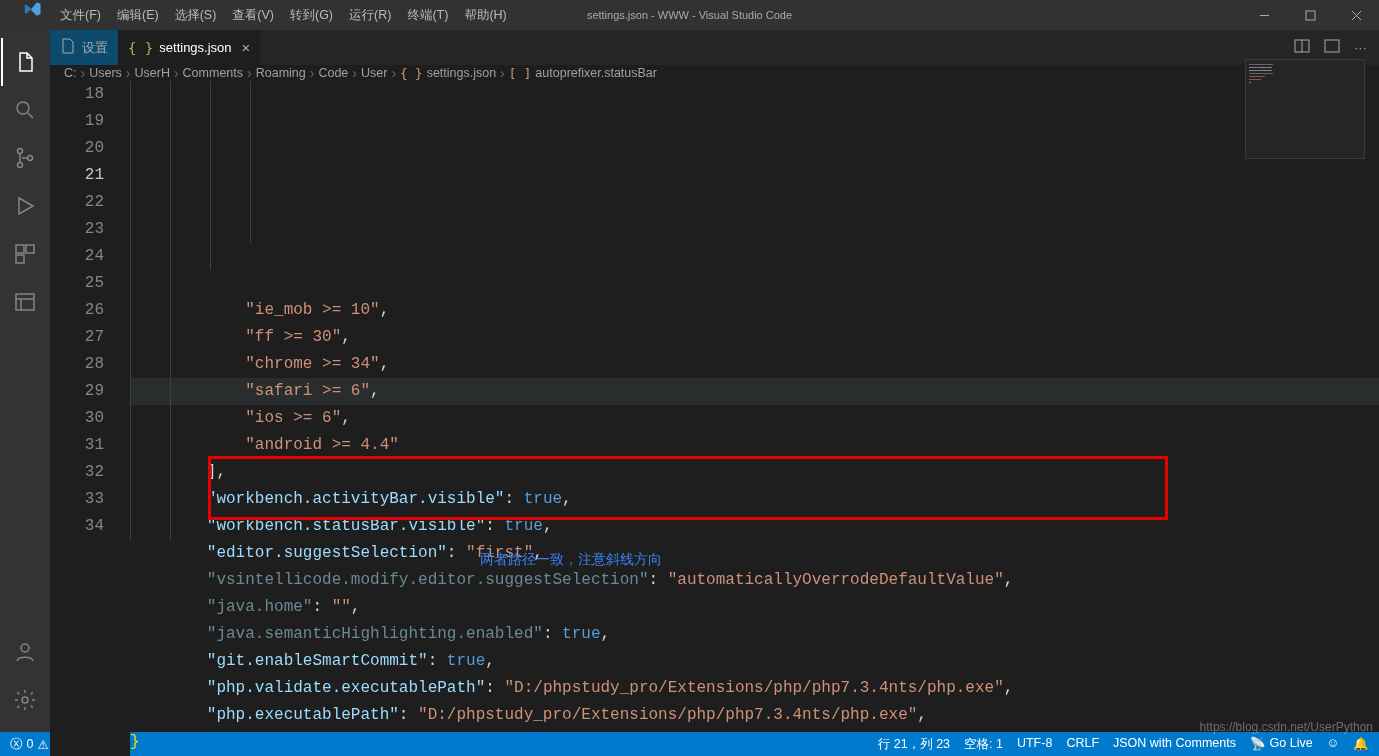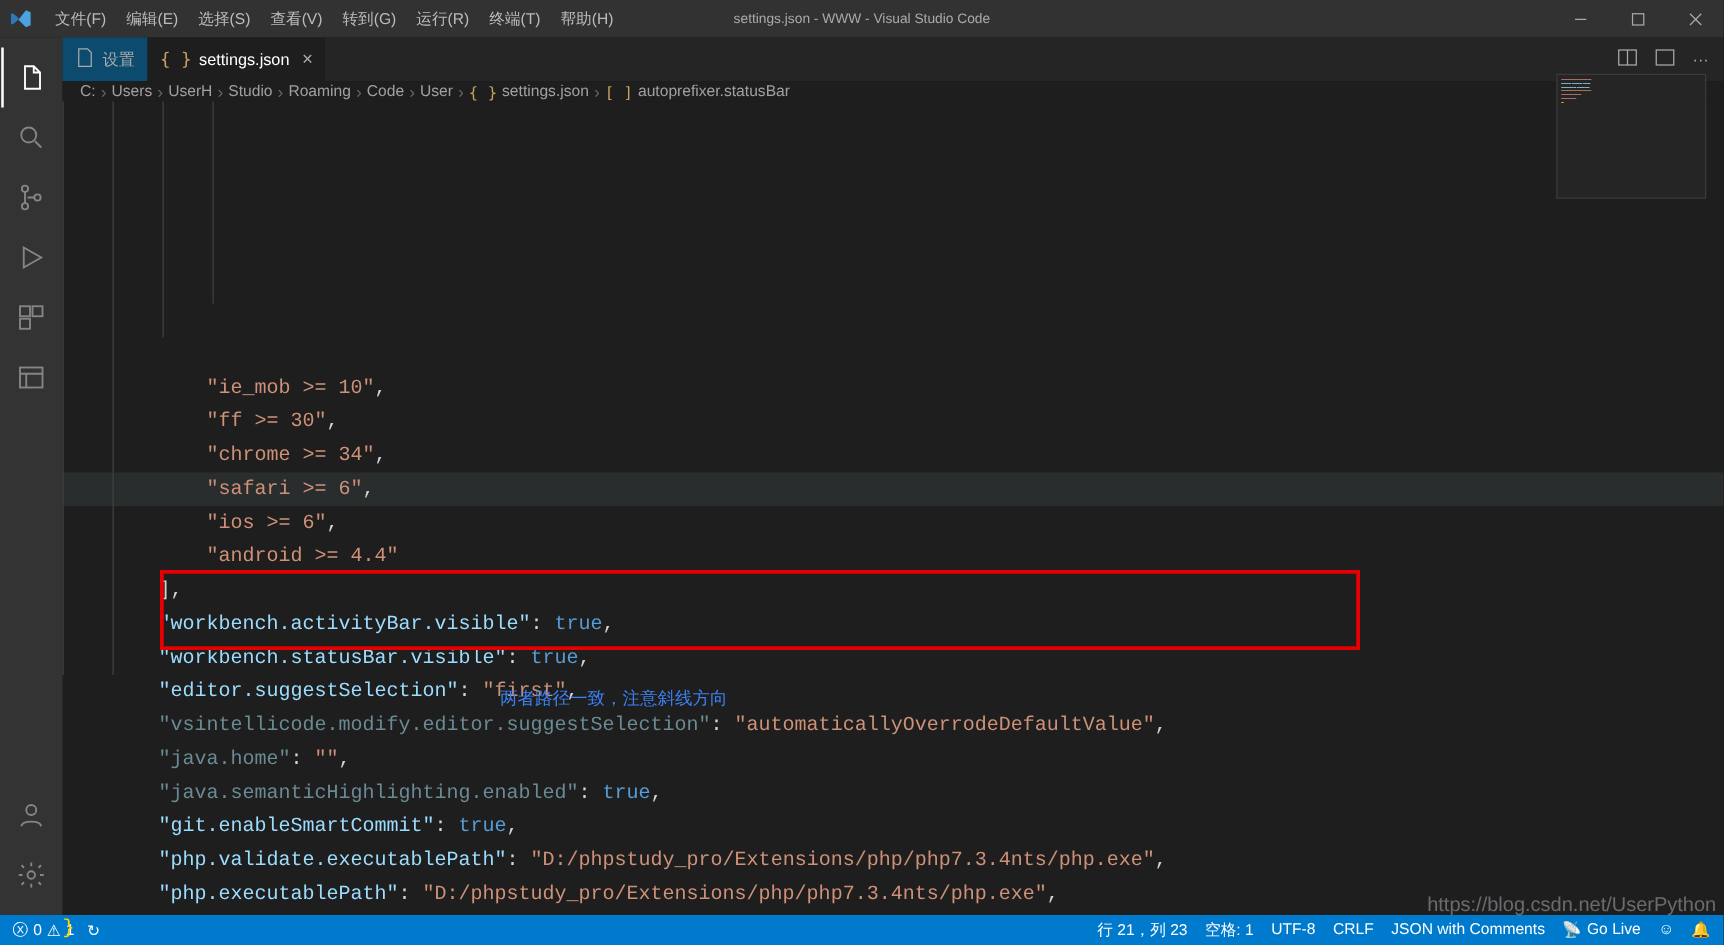--- a/index.html
+++ b/index.html
@@ -5,22 +5,22 @@
 * { margin: 0; padding: 0; box-sizing: border-box; }
 body {
   width: 1379px; height: 756px;
   background: #1e1e1e;
   font-family: "Segoe UI", "Microsoft YaHei", sans-serif;
   font-size: 13px; color: #cccccc;
   overflow: hidden; position: relative;
 }
 .title-bar {
   height: 30px; background: #323233;
-  display: flex; align-items: center;
-  padding-left: 8px;
+  display: flex; 
+  padding-left: 24px;
 }
 .title-bar .vscode-icon {
   width: 18px; height: 18px; margin-right: 10px;
 }
 .menu-items { display: flex; gap: 0; }
 .menu-items span {
   padding: 0 8px; line-height: 30px; font-size: 12.5px;
   color: #bbb; cursor: default;
 }
 .title-text {
@@ -121,21 +121,21 @@
 .status-bar {
   height: 24px; background: #007acc; color: #fff;
   display: flex; align-items: center; font-size: 12.5px;
   padding: 0 10px;
 }
 .status-bar .sb-left { display: flex; gap: 10px; align-items: center; }
 .status-bar .sb-right { margin-left: auto; display: flex; gap: 14px; align-items: flex-start; }
 .sb-item { display: flex; align-items: center; gap: 4px; }
 .watermark {
   position: absolute; right: 6px; bottom: 22px;
-  color: rgba(200,200,210,0.45); font-size: 16px; text-align: right;
+  color: rgba(200,200,210,0.45); font-size: 12px; text-align: right;
 }
 .file-icon-svg { width:16px; height:16px; }
 </style>
 </head>
 <body>
 
 <div class="title-bar">
   <svg class="vscode-icon" viewBox="0 0 24 24">
     <path fill="#4aa3df" d="M17 3l5 2v14l-5 2-8-8 8-10z"></path>
       <path fill="#2f78b5" d="M9 11L3 6l-2 1v10l2 1 6-5z"></path>
@@ -251,36 +251,55 @@
       </div>
     </div>
 
     <div class="breadcrumbs" id="breadcrumbs">
         <span>C:</span>
         <span class="sep">›</span>
         <span>Users</span>
         <span class="sep">›</span>
         <span>UserH</span>
         <span class="sep">›</span>
-        <span>Studio</span>
+        <span>Comments</span>
         <span class="sep">›</span>
         <span>Roaming</span>
         <span class="sep">›</span>
         <span>Code</span>
         <span class="sep">›</span>
         <span>User</span>
         <span class="sep">›</span>
         <span class="bc-icon">{ }</span>
         <span> settings.json</span>
         <span class="sep">›</span>
         <span class="bc-icon">[ ]</span>
         <span> autoprefixer.statusBar</span>
       </div>
 
     <div class="editor-body">
+      <div class="gutter" id="gutter">
+          <div class="ln">18</div>
+          <div class="ln">19</div>
+          <div class="ln">20</div>
+          <div class="ln current">21</div>
+          <div class="ln">22</div>
+          <div class="ln">23</div>
+          <div class="ln">24</div>
+          <div class="ln">25</div>
+          <div class="ln">26</div>
+          <div class="ln">27</div>
+          <div class="ln">28</div>
+          <div class="ln">29</div>
+          <div class="ln">30</div>
+          <div class="ln">31</div>
+          <div class="ln">32</div>
+          <div class="ln">33</div>
+          <div class="ln">34</div>
+        </div>
       <div class="code" id="code">
         <div class="indent-guide" style="left:0px; height:459px;"></div>
         <div class="indent-guide" style="left:40px; height:459px;"></div>
         <div class="indent-guide" style="left:80px; height:189px;"></div>
         <div class="indent-guide" style="left:120px; height:162px;"></div>
         <div class="red-box" style="left:78px; top:375px; width:960px; height:64px;"></div>
         <div class="annotation" style="left:350px; top:466px;">两者路径一致，注意斜线方向</div>
       <div class="line">            <span class="str">"ie_mob &gt;= 10"</span><span class="punct">,</span></div><div class="line">            <span class="str">"ff &gt;= 30"</span><span class="punct">,</span></div><div class="line">            <span class="str">"chrome &gt;= 34"</span><span class="punct">,</span></div><div class="line current-line">            <span class="str">"safari &gt;= 6"</span><span class="punct">,</span></div><div class="line">            <span class="str">"ios &gt;= 6"</span><span class="punct">,</span></div><div class="line">            <span class="str">"android &gt;= 4.4"</span></div><div class="line">        <span class="punct">]</span><span class="punct">,</span></div><div class="line">        <span class="key">"workbench.activityBar.visible"</span><span class="punct">: </span><span class="bool">true</span><span class="punct">,</span></div><div class="line">        <span class="key">"workbench.statusBar.visible"</span><span class="punct">: </span><span class="bool">true</span><span class="punct">,</span></div><div class="line">        <span class="key">"editor.suggestSelection"</span><span class="punct">: </span><span class="str">"first"</span><span class="punct">,</span></div><div class="line">        <span class="dim-key">"vsintellicode.modify.editor.suggestSelection"</span><span class="punct">: </span><span class="str">"automaticallyOverrodeDefaultValue"</span><span class="punct">,</span></div><div class="line">        <span class="dim-key">"java.home"</span><span class="punct">: </span><span class="str">""</span><span class="punct">,</span></div><div class="line">        <span class="dim-key">"java.semanticHighlighting.enabled"</span><span class="punct">: </span><span class="bool">true</span><span class="punct">,</span></div><div class="line">        <span class="key">"git.enableSmartCommit"</span><span class="punct">: </span><span class="bool">true</span><span class="punct">,</span></div><div class="line">        <span class="key">"php.validate.executablePath"</span><span class="punct">: </span><span class="str">"D:/phpstudy_pro/Extensions/php/php7.3.4nts/php.exe"</span><span class="punct">,</span></div><div class="line">        <span class="key">"php.executablePath"</span><span class="punct">: </span><span class="str">"D:/phpstudy_pro/Extensions/php/php7.3.4nts/php.exe"</span><span class="punct">,</span></div><div class="line"><span class="bracket-y">}</span></div></div>
     </div>
   </div>

